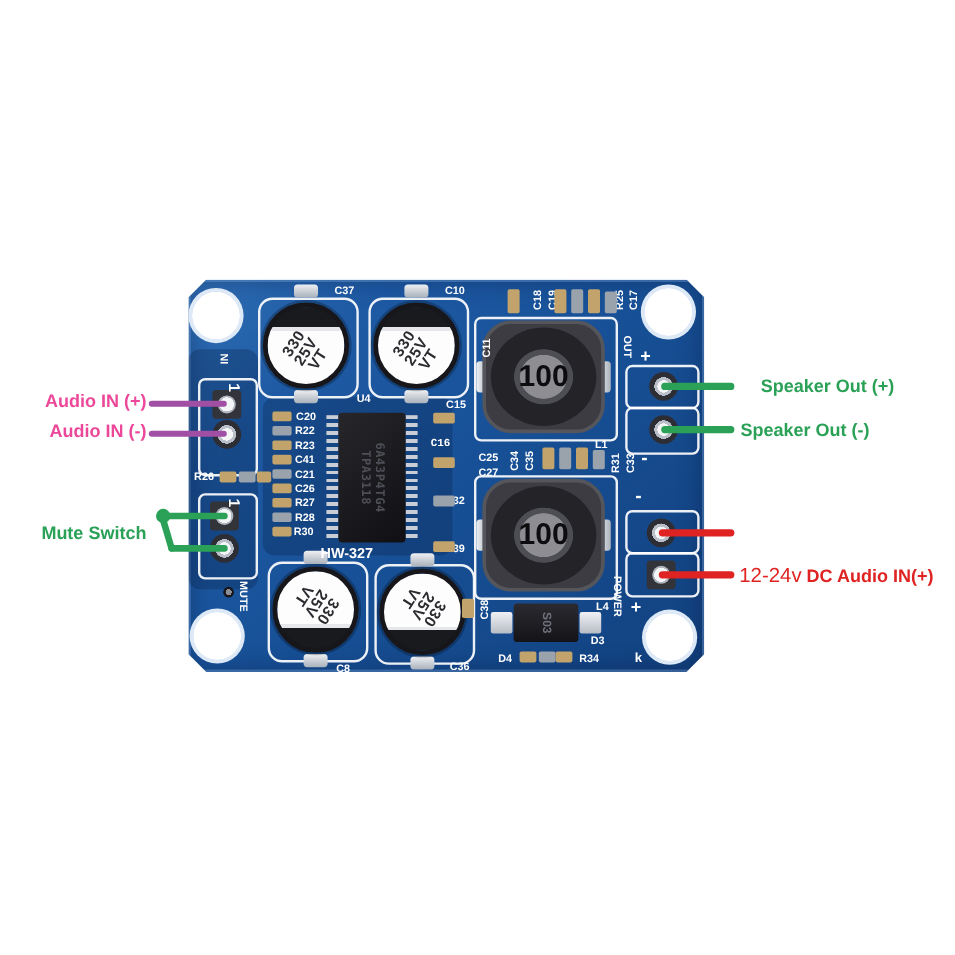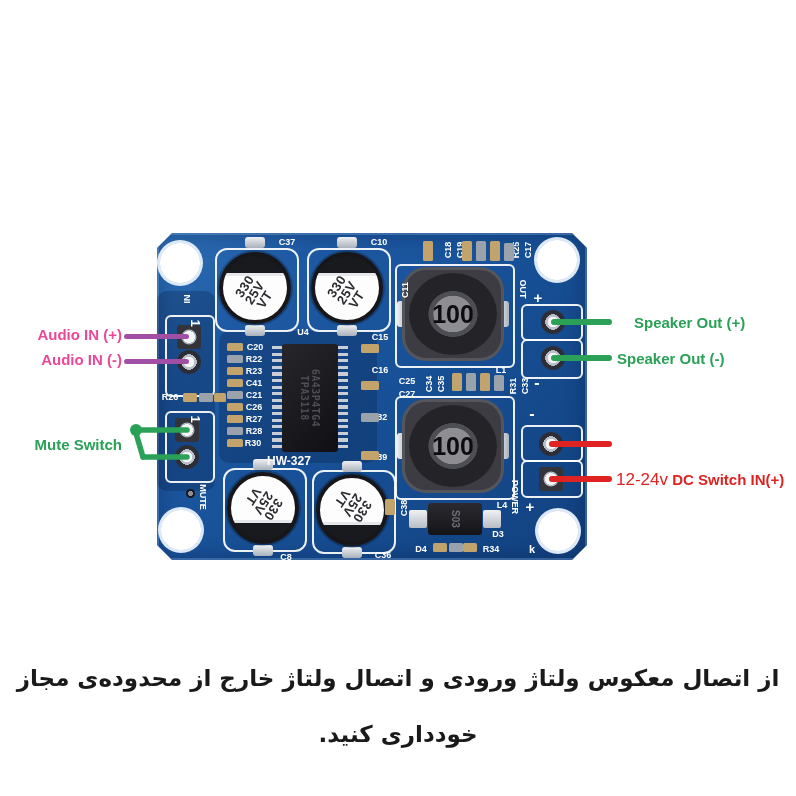--- a/index.html
+++ b/index.html
@@ -179,21 +179,21 @@
       <div class="sk" style="left: 98px; top: 114px;">C20</div>
       <div class="sk" style="left: 97px; top: 126px;">R22</div>
       <div class="sk" style="left: 97px; top: 138px;">R23</div>
       <div class="sk" style="left: 97px; top: 150px;">C41</div>
       <div class="sk" style="left: 97px; top: 162px;">C21</div>
       <div class="sk" style="left: 97px; top: 174px;">C26</div>
       <div class="sk" style="left: 97px; top: 186px;">R27</div>
       <div class="sk" style="left: 97px; top: 198px;">R28</div>
       <div class="sk" style="left: 96px; top: 210px;">R30</div>
       <div class="sk" style="left: 223px; top: 104px;">C15</div>
-      <div class="sk" style="left: 223px; top: 137px;">C16</div>
+      <div class="sk" style="left: 210px; top: 137px; font-family: Liberation Mono, monospace;">C16</div>
       <div class="sk" style="left: 222px; top: 184px;">C32</div>
       <div class="sk" style="left: 222px; top: 224px;">C39</div>
       <div class="sk" style="left: 250px; top: 148px;">C25</div>
       <div class="sk" style="left: 250px; top: 161px;">C27</div>
       <div class="sk r1" style="left: 272px; top: 151px;">C34</div>
       <div class="sk r1" style="left: 284px; top: 151px;">C35</div>
       <div class="sk" style="left: 344px; top: 137px;">L1</div>
       <div class="sk r1" style="left: 356px; top: 153px;">R31</div>
       <div class="sk r1" style="left: 368px; top: 153px;">C33</div>
       <div class="sk" style="left: 13px; top: 164px;">R26</div>
@@ -247,33 +247,32 @@
       <div class="smd" style="left: 228px; top: 266px; width: 10px; height: 16px; background: rgb(194, 163, 107);"></div>
     </div>
 
   <div class="lbl purple alignR" style="left:24px;top:326px">Audio IN (+)</div>
   <div class="lbl purple alignR" style="left:24px;top:351px">Audio IN (-)</div>
   <div class="lbl green alignR" style="left:24px;top:436px">Mute Switch</div>
   <div class="lbl green" style="left:634px;top:314px">Speaker Out (+)</div>
   <div class="lbl green" style="left:617px;top:350px">Speaker Out (-)</div>
   <div class="lbl red" style="left:616px;top:470px">
     <span class="rp">12-24v</span>
-    <span>DC Switch IN(+)</span>
+    <span>DC Audio IN(+)</span>
   </div>
 
   <div class="line purple-l" style="left:124px;top:334px;width:65px"></div>
   <div class="line purple-l" style="left:124px;top:359px;width:65px"></div>
   <div class="line green-l" style="left:551px;top:319px;width:61px"></div>
   <div class="line green-l" style="left:551px;top:355px;width:61px"></div>
   <div class="line red-l" style="left:549px;top:441px;width:63px"></div>
   <div class="line red-l" style="left:549px;top:476px;width:63px"></div>
 
   <svg class="msvg" width="70" height="46">
     <g stroke="#2aa157" stroke-width="5.5" stroke-linecap="round" fill="#2aa157">
       <circle cx="12" cy="11" r="6" stroke="none"></circle>
       <line x1="12" y1="11" x2="63" y2="11"></line>
       <line x1="11" y1="11" x2="19" y2="38"></line>
       <line x1="19" y1="38" x2="63" y2="38"></line>
     </g>
   </svg>
 
-  <div class="footer">از اتصال معکوس ولتاژ ورودی و اتصال ولتاژ خارج از محدوده‌ی مجاز خودداری کنید.</div>
 </div>
 
 </body></html>

